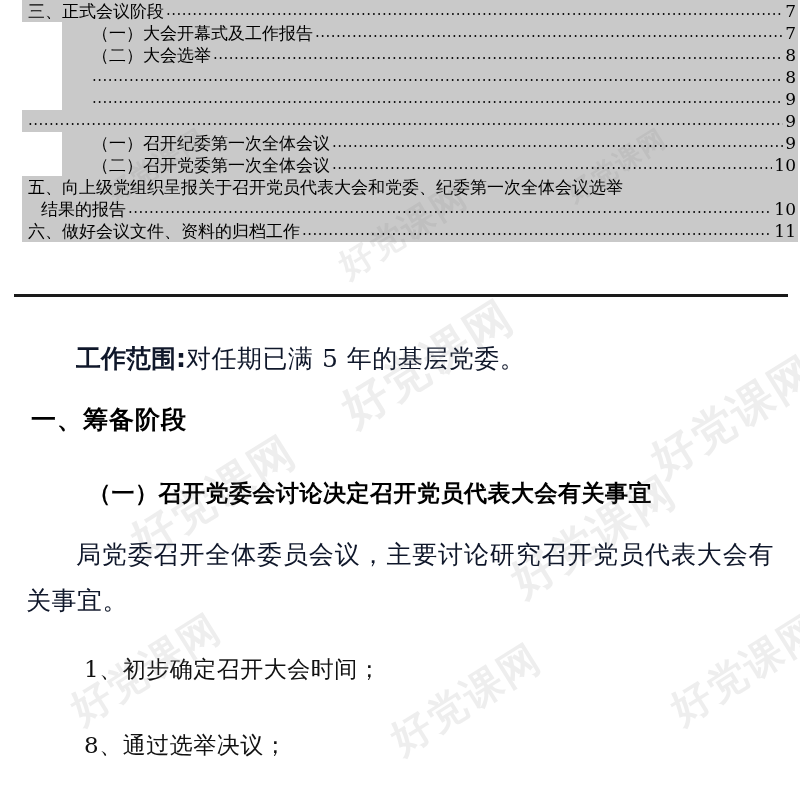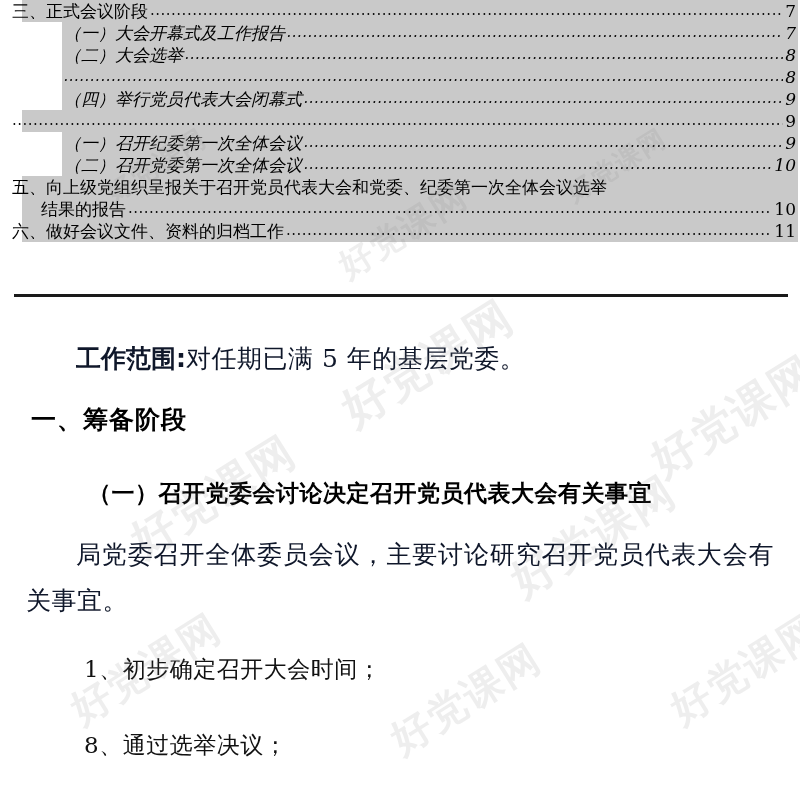--- a/index.html
+++ b/index.html
@@ -67,22 +67,22 @@
   }
   .toc-inner {
     position: relative;
     z-index: 1;
     display: flex;
     align-items: baseline;
     height: 22px;
     font-family: "DejaVu Sans", "Liberation Sans", sans-serif;
     font-size: 17px;
   }
-  .toc-row.level1 .toc-inner { padding-left: 12px; }
-  .toc-row.level2 .toc-inner { padding-left: 64px; font-style: italic; }
+  .toc-row.level1 .toc-inner { padding-left: 28px; }
+  .toc-row.level2 .toc-inner { padding-left: 92px; }
   .toc-row.cont   .toc-inner { padding-left: 41px; }
 
   .toc-label {
     font-weight: 400;
     flex: 0 0 auto;
     padding-right: 2px;
   }
   .toc-dots {
     flex: 1 1 auto;
     overflow: hidden;
@@ -226,21 +226,20 @@
       <div class="toc-row level2">
         <div class="toc-hl" style="background: rgb(201, 201, 201); left: 62px; right: 2px;"></div>
         <div class="toc-inner">
           <span class="toc-dots">...................................................................................................................................................</span>
           <span class="toc-page">8</span>
         </div>
       </div>
       <div class="toc-row level2">
         <div class="toc-hl" style="background: rgb(201, 201, 201); left: 62px; right: 2px;"></div>
         <div class="toc-inner">
-          <span class="toc-label">（四）举行党员代表大会闭幕式</span>
           <span class="toc-dots">...................................................................................................................................................</span>
           <span class="toc-page">9</span>
         </div>
       </div>
       <div class="toc-row level1">
         <div class="toc-hl" style="background: rgb(201, 201, 201); left: 22px; right: 2px;"></div>
         <div class="toc-inner">
           <span class="toc-dots">...................................................................................................................................................</span>
           <span class="toc-page">9</span>
         </div>

